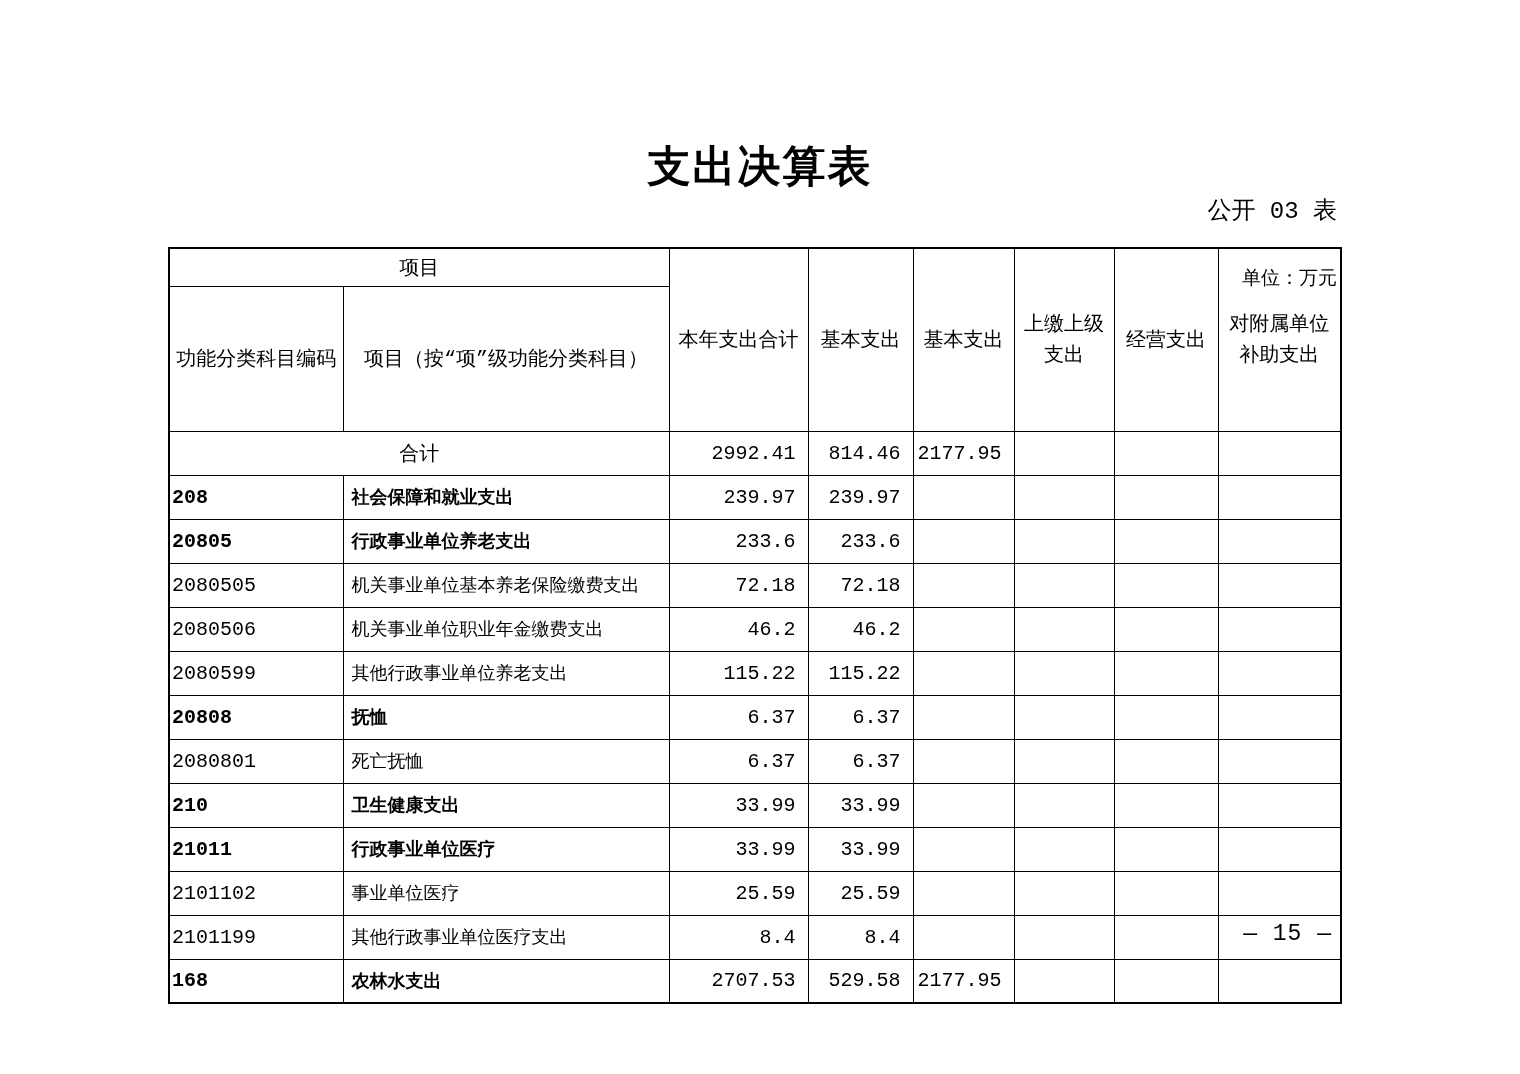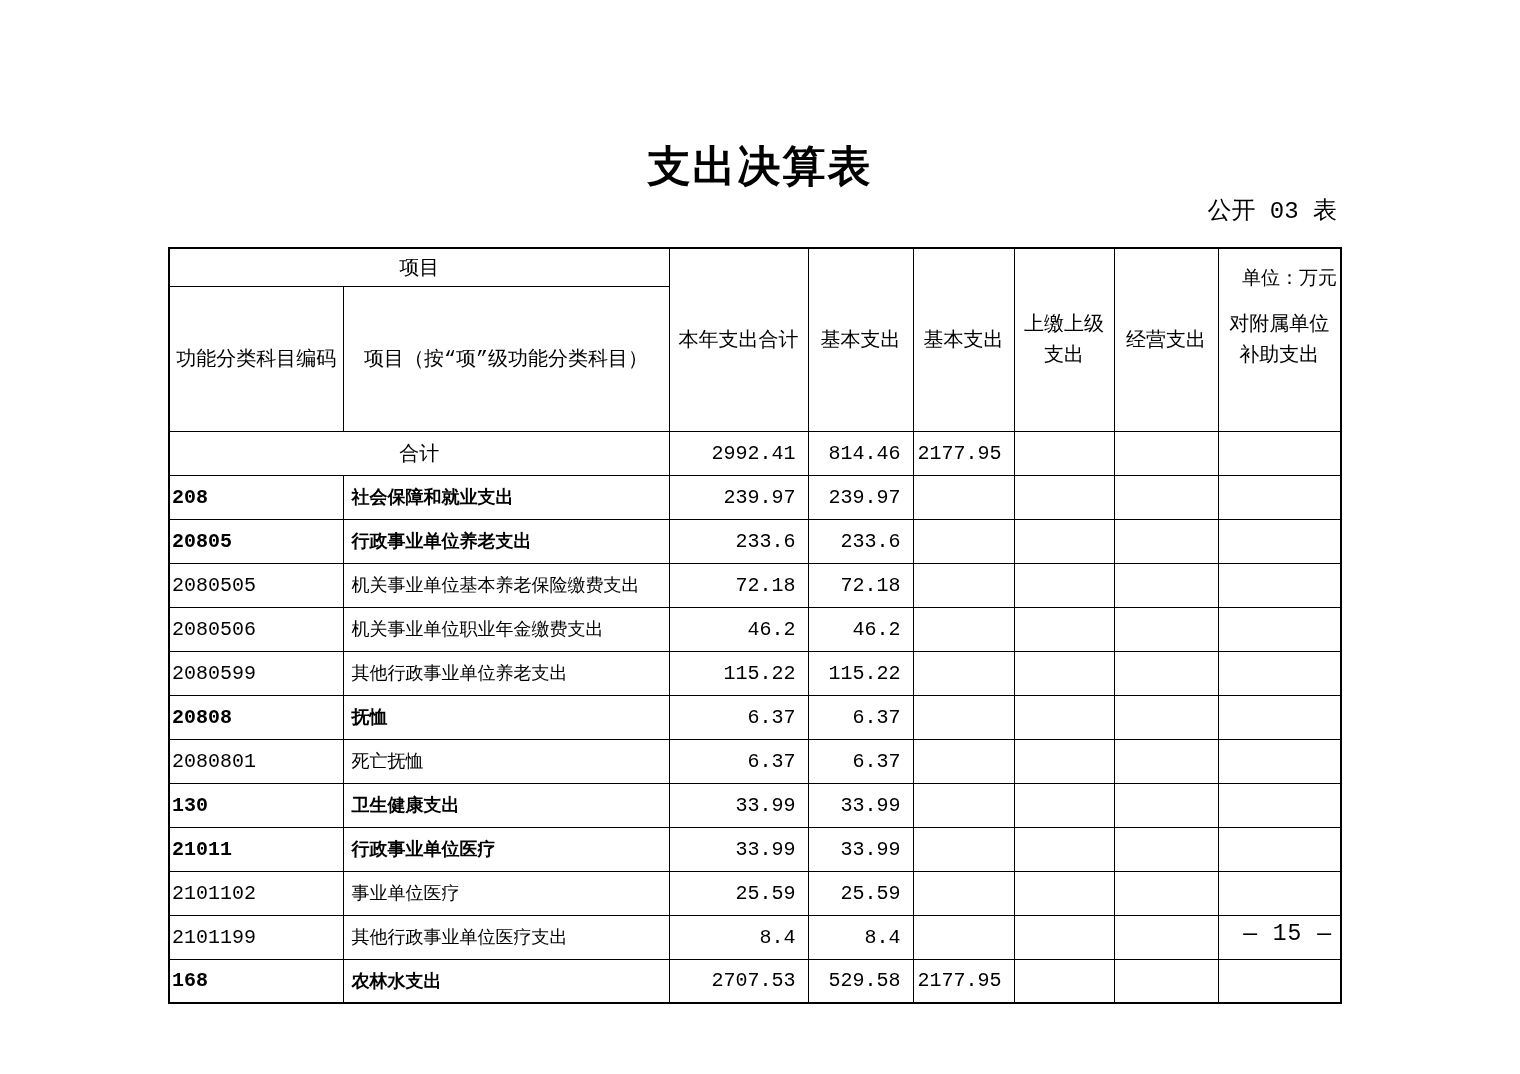--- a/index.html
+++ b/index.html
@@ -221,21 +221,21 @@
         <td class="code">2080801</td>
         <td class="item">死亡抚恤</td>
         <td class="num">6.37</td>
         <td class="num">6.37</td>
         <td class="num"></td>
         <td class="num"></td>
         <td class="num"></td>
         <td class="num"></td>
       </tr>
       <tr class="bold">
-        <td class="code">130</td>
+        <td class="code">210</td>
         <td class="item">卫生健康支出</td>
         <td class="num">33.99</td>
         <td class="num">33.99</td>
         <td class="num"></td>
         <td class="num"></td>
         <td class="num"></td>
         <td class="num"></td>
       </tr>
       <tr class="bold">
         <td class="code">21011</td>

